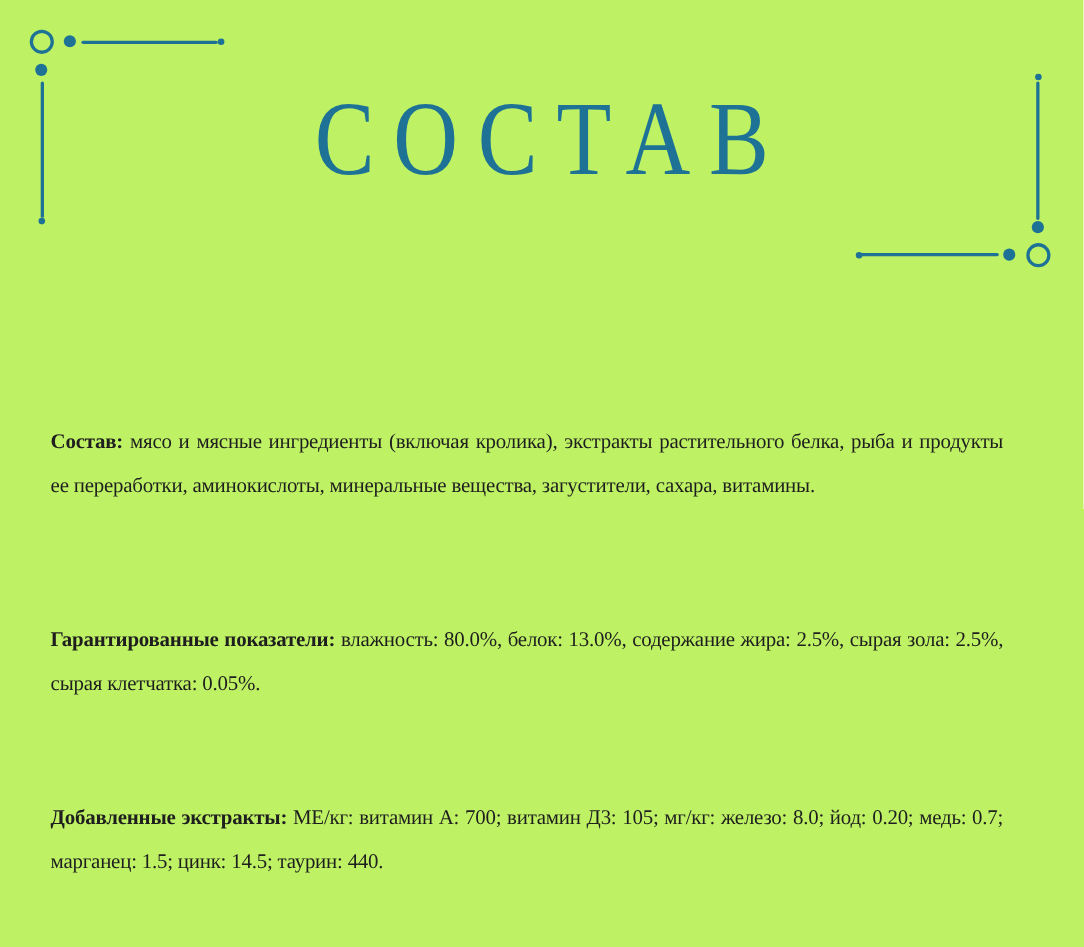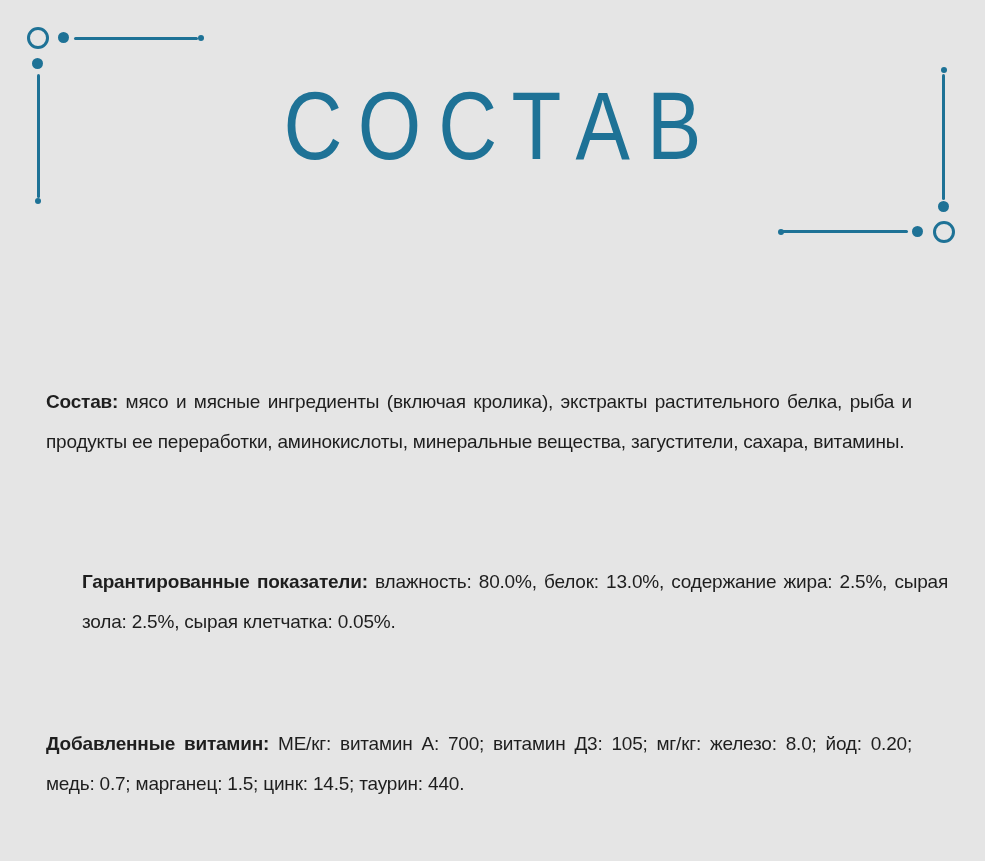--- a/index.html
+++ b/index.html
@@ -5,23 +5,23 @@
   :root {
     --accent: #1e7296;
     --ink: #1e1e1e;
   }
   * { margin: 0; padding: 0; box-sizing: border-box; }
   html, body { background: #ffffff; }
   .page {
     position: relative;
     width: 985px;
     height: 861px;
-    background: #e5e5e5;
+    background: #bef264;
     overflow: hidden;
-    font-family: Liberation Sans, sans-serif;
+    font-family: Liberation Serif, serif;
     color: var(--ink);
   }
 
   
   .ornament { position: absolute; inset: 0; pointer-events: none; }
   .ornament span { position: absolute; background: var(--accent); }
   .ring {
     width: 22px; height: 22px;
     background: transparent !important;
     border: 3px solid var(--accent);
@@ -73,21 +73,21 @@
     left: 46px;
     width: 866px;
     font-size: 19px;
     line-height: 40px;
     text-align: justify;
     color: var(--ink);
     letter-spacing: -0.2px;
   }
   .para strong { font-weight: 700; }
   .para-composition { top: 382px; }
-  .para-guaranteed  { top: 562px; margin-left: 36px; }
+  .para-guaranteed  { top: 562px; }
   .para-additives   { top: 724px; }
 </style>
 </head>
 <body>
 
 <div class="page">
 
   <div class="ornament">
     <span class="ring tl-ring"></span>
     <span class="dot tl-dot1"></span>
@@ -108,16 +108,16 @@
     <span class="enddot r-edot2"></span>
   </div>
 
   <h1 class="title">СОСТАВ</h1>
 
   <main>
     <p class="para para-composition"><strong>Состав:</strong><span> мясо и мясные ингредиенты (включая кролика), экстракты растительного белка, рыба и продукты ее переработки, аминокислоты, минеральные вещества, загустители, сахара, витамины.</span></p>
 
     <p class="para para-guaranteed"><strong>Гарантированные показатели:</strong><span> влажность: 80.0%, белок: 13.0%, содержание жира: 2.5%, сырая зола: 2.5%, сырая клетчатка: 0.05%.</span></p>
 
-    <p class="para para-additives"><strong>Добавленные витамин:</strong><span> МЕ/кг: витамин А: 700; витамин Д3: 105; мг/кг: железо: 8.0; йод: 0.20; медь: 0.7; марганец: 1.5; цинк: 14.5; таурин: 440.</span></p>
+    <p class="para para-additives"><strong>Добавленные экстракты:</strong><span> МЕ/кг: витамин А: 700; витамин Д3: 105; мг/кг: железо: 8.0; йод: 0.20; медь: 0.7; марганец: 1.5; цинк: 14.5; таурин: 440.</span></p>
   </main>
 
 </div>
 
 </body></html>

